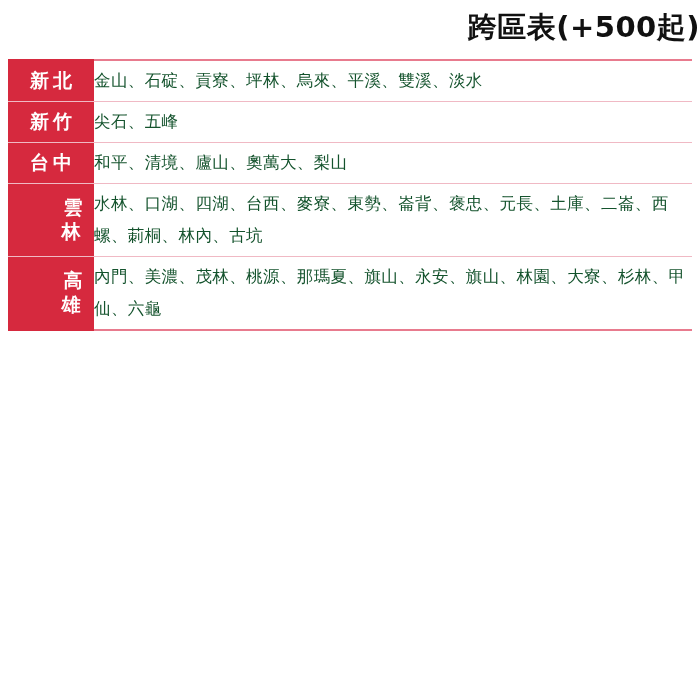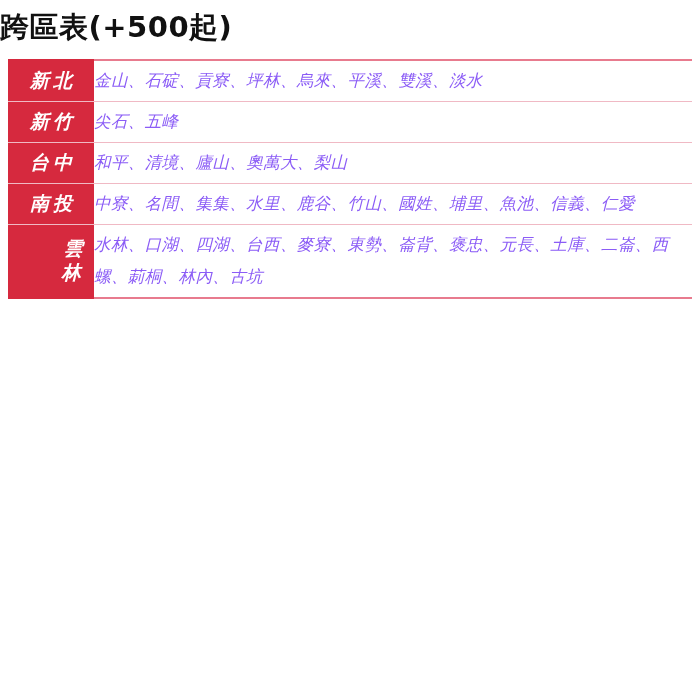--- a/index.html
+++ b/index.html
@@ -15,21 +15,21 @@
     overflow: hidden;
   }
   .page {
     width: 700px;
     height: 700px;
     box-sizing: border-box;
     padding: 0;
     position: relative;
   }
   .title {
-    text-align: left;
+    text-align: right;
     font-size: 29px;
     font-weight: bold;
     color: #111111;
     letter-spacing: 0.5px;
     padding-top: 10px;
     padding-bottom: 14px;
     line-height: 1.2;
   }
   .table-wrap {
     padding: 0 8px;
@@ -39,21 +39,20 @@
     border-collapse: collapse;
     table-layout: fixed;
     border-top: 2px solid #e87b8e;
     border-bottom: 2px solid #e87b8e;
   }
   table.region-table td {
     border-top: 1px solid #f0b9c4;
     border-bottom: 1px solid #f0b9c4;
     padding: 0;
     vertical-align: middle;
-    font-style: italic;
   }
   td.region-name {
     width: 86px;
     background: #d6293e;
     color: #ffffff;
     font-size: 19px;
     font-weight: bold;
     text-align: center;
     letter-spacing: 4px;
     text-indent: 4px;
@@ -62,21 +61,21 @@
     line-height: 1.25;
   }
   tr:first-child td.region-name {
     border-top: 2px solid #d6293e;
   }
   tr:last-child td.region-name {
     border-bottom: 2px solid #d6293e;
   }
   td.region-list {
     font-size: 16.5px;
-    color: #8b5cf6;
+    color: #14532d;
     padding: 9px 10px 9px 14px;
     line-height: 1.95;
     letter-spacing: 0.4px;
     word-break: break-all;
   }
   .row-1line td.region-name { height: 40px; }
   .row-2line td.region-name { height: 72px; padding-left: 44px; }
 </style>
 </head>
 <body>
@@ -98,32 +97,32 @@
         <tr class="row-1line">
           <td class="region-name">新竹</td>
           <td class="region-list">尖石、五峰</td>
         </tr>
 
         <tr class="row-1line">
           <td class="region-name">台中</td>
           <td class="region-list">和平、清境、廬山、奧萬大、梨山</td>
         </tr>
 
-        <tr class="row-1line">
-          <td class="region-name">南投</td>
-          <td class="region-list">中寮、名間、集集、水里、鹿谷、竹山、國姓、埔里、魚池、信義、仁愛</td>
-        </tr>
 
 
         <tr class="row-2line">
           <td class="region-name">雲林</td>
           <td class="region-list">水林、口湖、四湖、台西、麥寮、東勢、崙背、褒忠、元長、土庫、二崙、西螺、莿桐、林內、古坑</td>
         </tr>
 
 
 
+        <tr class="row-2line">
+          <td class="region-name">高雄</td>
+          <td class="region-list">內門、美濃、茂林、桃源、那瑪夏、旗山、永安、旗山、林園、大寮、杉林、甲仙、六龜</td>
+        </tr>
 
 
       </tbody>
     </table>
   </div>
 
 </div>
 
 </body></html>

